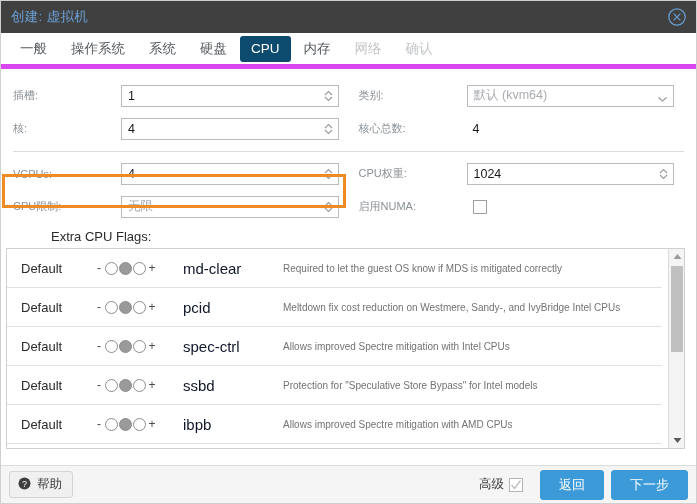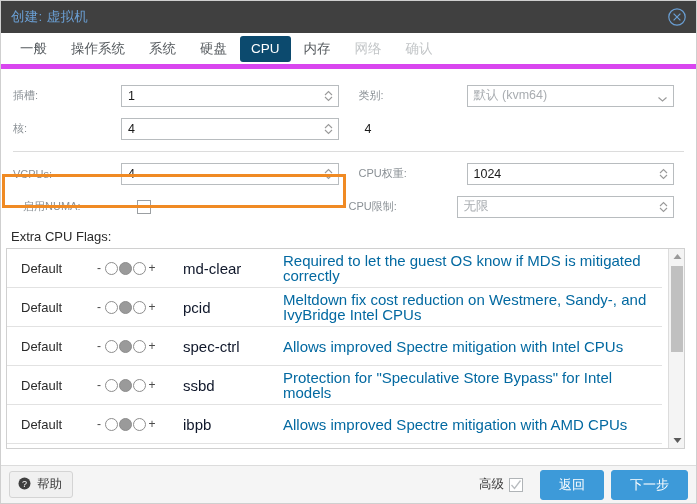--- a/index.html
+++ b/index.html
@@ -137,20 +137,21 @@
     width: 344px; height: 34px;
     border: 3px solid #f08a23;
     pointer-events: none;
     z-index: 5;
   }
 
   
   .flags-label {
     font-size: 13px; color: #2b2b2b;
     padding: 6px 0 4px 10px;
+    margin-left: 40px;
   }
   .table-wrap {
     margin: 0 11px 0 5px;
     border: 1px solid #d0d0d0;
     height: 201px;
     position: relative;
     overflow: hidden;
     background: #fff;
   }
   .table-inner { width: 655px; }
@@ -170,21 +171,21 @@
     width: 88px; flex: 0 0 88px;
     display: flex; align-items: center;
     gap: 2px;
   }
   .frow .c-name {
     width: 100px; flex: 0 0 100px;
     font-size: 15px; color: #0f172a;
   }
   .frow .c-desc {
     flex: 1 1 auto;
-    font-size: 15px; color: #0369a1;
+    font-size: 10px; color: #737373;
     line-height: 15px;
     padding-right: 12px;
   }
   .sign { font-size: 12px; color: #4a4a4a; width: 8px; text-align: center; }
   .tri { display: flex; align-items: center; gap: 1px; }
   .dot {
     width: 13px; height: 13px; border-radius: 50%;
     border: 1px solid #8d8d8d; background: #ffffff;
   }
   .dot.on { background: #9a9a9a; border-color: #8d8d8d; }
@@ -309,20 +310,21 @@
             <span>4</span>
             <span class="spin">
               <svg width="11" height="14" viewBox="0 0 11 14">
                 <path d="M2 6 L5.5 2.5 L9 6" fill="none" stroke="#9a9a9a" stroke-width="1.1"></path>
                 <path d="M2 8 L5.5 11.5 L9 8" fill="none" stroke="#9a9a9a" stroke-width="1.1"></path>
               </svg>
             </span>
           </span>
         </div>
         <div class="col right">
+          <span class="lbl">核心总数:</span>
           <span class="plaintext">4</span>
         </div>
       </div>
 
       <div class="highlight-box"></div>
     </div>
 
     <div class="divider"></div>
 
     <div class="fields" style="padding-top:0">
@@ -348,35 +350,35 @@
               <svg width="11" height="14" viewBox="0 0 11 14">
                 <path d="M2 6 L5.5 2.5 L9 6" fill="none" stroke="#9a9a9a" stroke-width="1.1"></path>
                 <path d="M2 8 L5.5 11.5 L9 8" fill="none" stroke="#9a9a9a" stroke-width="1.1"></path>
               </svg>
             </span>
           </span>
         </div>
       </div>
 
       <div class="field-row">
-        <div class="col right">
-          <span class="lbl">启用NUMA:</span>
-          <span class="cbx"></span>
-        </div>
         <div class="col">
           <span class="lbl">CPU限制:</span>
           <span class="inp muted">
             <span>无限</span>
             <span class="spin">
               <svg width="11" height="14" viewBox="0 0 11 14">
                 <path d="M2 6 L5.5 2.5 L9 6" fill="none" stroke="#9a9a9a" stroke-width="1.1"></path>
                 <path d="M2 8 L5.5 11.5 L9 8" fill="none" stroke="#9a9a9a" stroke-width="1.1"></path>
               </svg>
             </span>
           </span>
+        </div>
+        <div class="col right">
+          <span class="lbl">启用NUMA:</span>
+          <span class="cbx"></span>
         </div>
       </div>
     </div>
 
     <div class="flags-label">Extra CPU Flags:</div>
 
     <div class="table-wrap">
       <div class="table-inner">
 
         <div class="frow">

